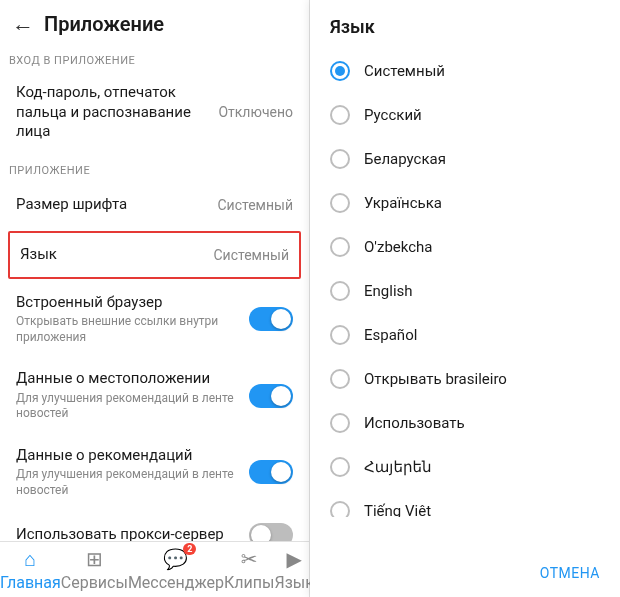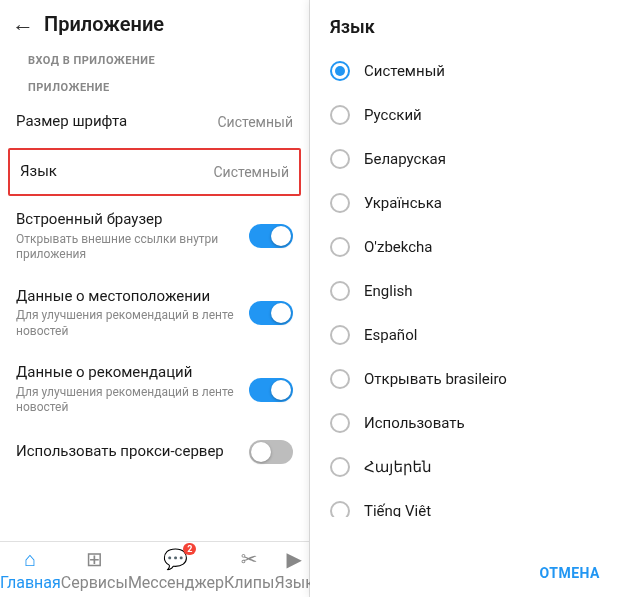--- a/index.html
+++ b/index.html
@@ -45,23 +45,23 @@
 
     .left-content {
       flex: 1;
       overflow-y: auto;
       padding-bottom: 0;
     }
 
     .section-label {
       font-size: 11px;
       color: #888;
-      font-weight: 700;
+      font-weight: 400;
       letter-spacing: 0.5px;
-      padding: 10px 16px 4px 28px;
+      padding: 10px 16px 4px 9px;
       text-transform: uppercase;
     }
 
     .setting-item {
       padding: 12px 16px;
       display: flex;
       justify-content: space-between;
       align-items: center;
       min-height: 48px;
     }
@@ -251,41 +251,47 @@
     }
 
     .right-footer {
       padding: 8px 20px 12px 20px;
       display: flex;
       justify-content: flex-end;
     }
 
     .cancel-btn {
       font-size: 14px;
-      font-weight: 700;
+      font-weight: 400;
       color: #2196F3;
       letter-spacing: 0.5px;
       cursor: pointer;
       text-transform: uppercase;
       padding: 4px 0;
       margin-top: 36px;
     }
   </style>
 </head>
 <body>
 
 <div class="left-panel">
   <div class="left-header">
     <span class="back-arrow">←</span>
     <span class="page-title">Приложение</span>
   </div>
 
   <div class="left-content">
     <div class="section-label">ВХОД В ПРИЛОЖЕНИЕ</div>
 
+    <div class="setting-item">
+      <div class="setting-item-left">
+        <div class="setting-name">Код-пароль, отпечаток пальца и распознавание лица</div>
+      </div>
+      <span class="setting-value">Отключено</span>
+    </div>
 
     <div class="section-label">ПРИЛОЖЕНИЕ</div>
 
     <div class="setting-item">
       <div class="setting-item-left">
         <div class="setting-name">Размер шрифта</div>
       </div>
       <span class="setting-value">Системный</span>
     </div>
 

